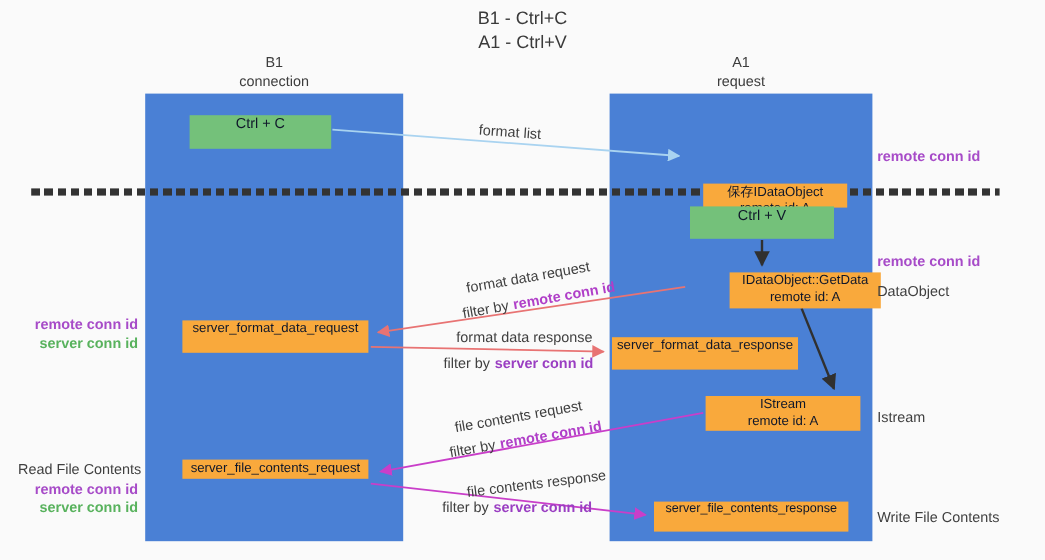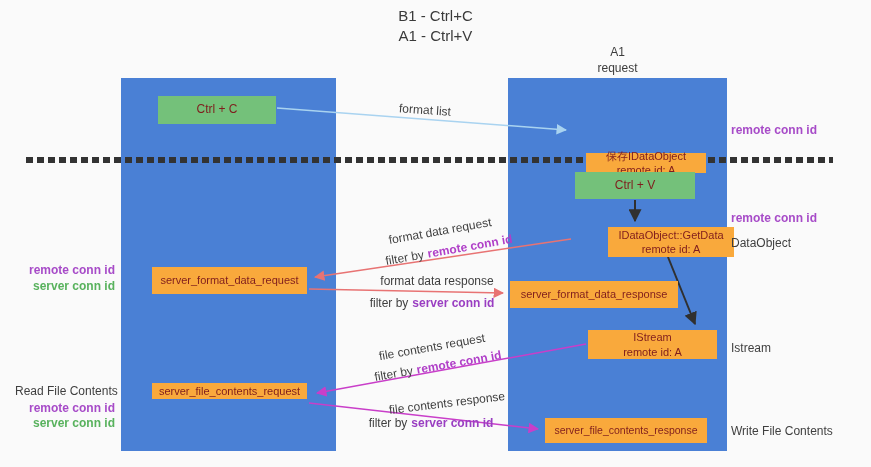--- a/index.html
+++ b/index.html
@@ -13,21 +13,21 @@
                 line-height:1.3; color:#3c3c3c; top:45px; }
 
   .column { position:absolute; top:78px; height:373px; background:#4a80d5; }
   .column-left  { left:121px; width:215px; }
   .column-right { left:508px; width:219px; }
 
   .dashline { position:absolute; left:26px; top:157px; width:807px; height:6px;
               background:repeating-linear-gradient(90deg,#333 0 7px,transparent 7px 11px); }
 
   .box { position:absolute; display:flex; flex-direction:column; align-items:center;
-         justify-content:center; color:#7f1d1d; font-size:11px; line-height:1.3;
+         justify-content:flex-start; color:#0f172a; font-size:11px; line-height:1.3;
          text-align:center; white-space:nowrap; }
   .box-orange { background:#f9a93c; }
   .box-green  { background:#74c17a; font-size:12px; }
 
   .flow-label { position:absolute; transform:translate(-50%,-50%); font-size:12px;
                 color:#3f3f3f; white-space:nowrap; }
   .fl-prefix { margin-right:4px; }
   .v-purple { color:#b03fc8; font-weight:bold; }
   .v-violet { color:#9a3ec2; font-weight:bold; }
 
@@ -43,20 +43,24 @@
 </head>
 <body>
 
 <div class="stage">
 
   <div class="title">
     <div>B1 - Ctrl+C</div>
     <div>A1 - Ctrl+V</div>
   </div>
 
+  <div class="col-header" style="left:121px;">
+    <div>B1</div>
+    <div>connection</div>
+  </div>
   <div class="col-header" style="left:510px; width:215px;">
     <div>A1</div>
     <div>request</div>
   </div>
 
   <div class="column column-left"></div>
   <div class="column column-right"></div>
 
   <div class="dashline"></div>
 
@@ -99,21 +103,21 @@
 
   <div class="box box-orange" style="left:572px; top:227px; width:126px; height:30px;margin-left:36px;">
     <span>IDataObject::GetData</span>
     <span>remote id: A</span>
   </div>
 
   <div class="box box-orange" style="left:152px; top:267px; width:155px; height:27px;">
     <span>server_format_data_request</span>
   </div>
 
-  <div class="box box-orange" style="left:510px; top:281px; width:168px; height:27px;">
+  <div class="box box-orange" style="left:510px; top:281px; width:155px; height:27px;">
     <span>server_format_data_response</span>
   </div>
 
   <div class="box box-orange" style="left:588px; top:330px; width:129px; height:29px;">
     <span>IStream</span>
     <span>remote id: A</span>
   </div>
 
   <div class="box box-orange" style="left:152px; top:383px; width:155px; height:16px;">
     <span>server_file_contents_request</span>

